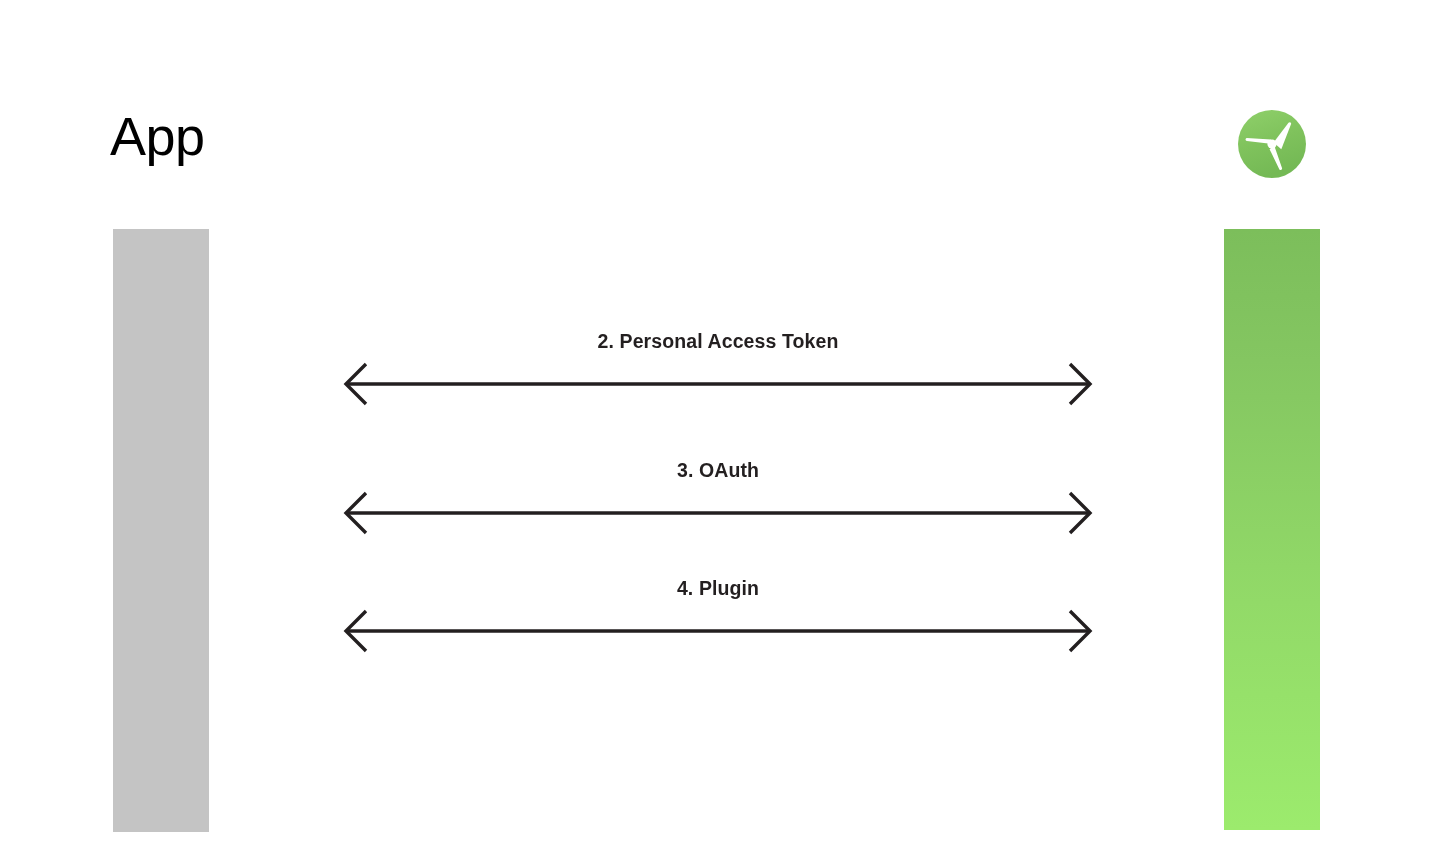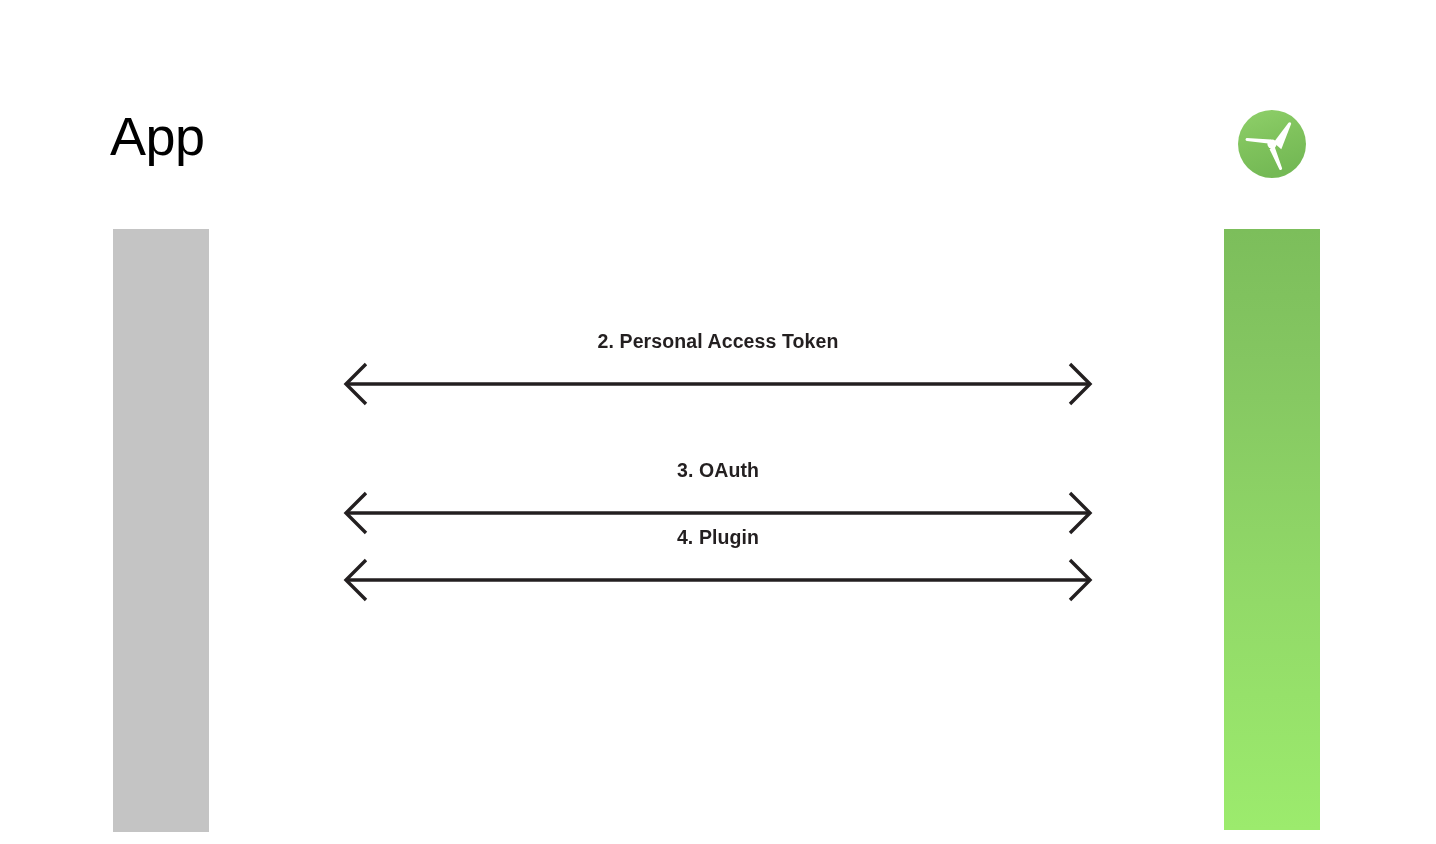--- a/index.html
+++ b/index.html
@@ -87,21 +87,21 @@
     left: 0;
     top: 24px;
     width: 756px;
     height: 56px;
   }
   .arrow-graphic svg { display: block; width: 756px; height: 56px; }
 
   #arrow-row-1 { top: 210px; }
   #arrow-row-2 { top: 332px; }
   #arrow-row-3 { top: 437px; margin-top: 24px; }
-  #arrow-row-4 { top: 528px; }
+  #arrow-row-4 { top: 579px; }
   #arrow-row-5 { top: 662px; }
 </style>
 </head>
 <body>
 
 <div id="canvas">
 
   <div id="page-title">App</div>
 
   <div class="lifeline" id="lifeline-app"></div>

